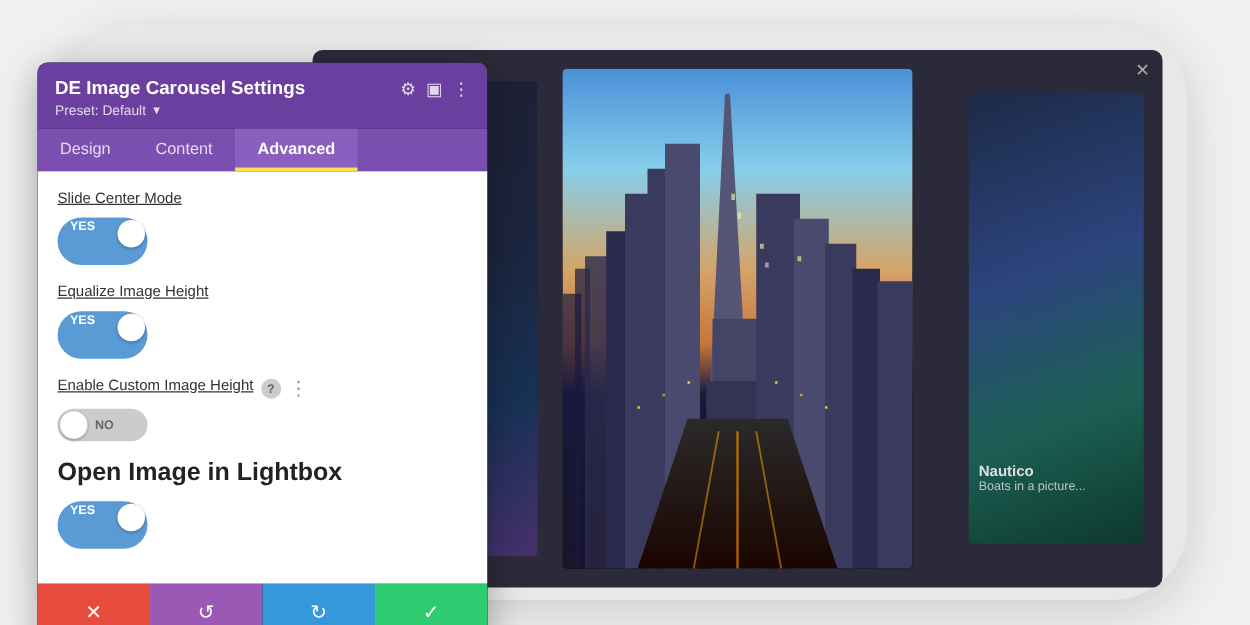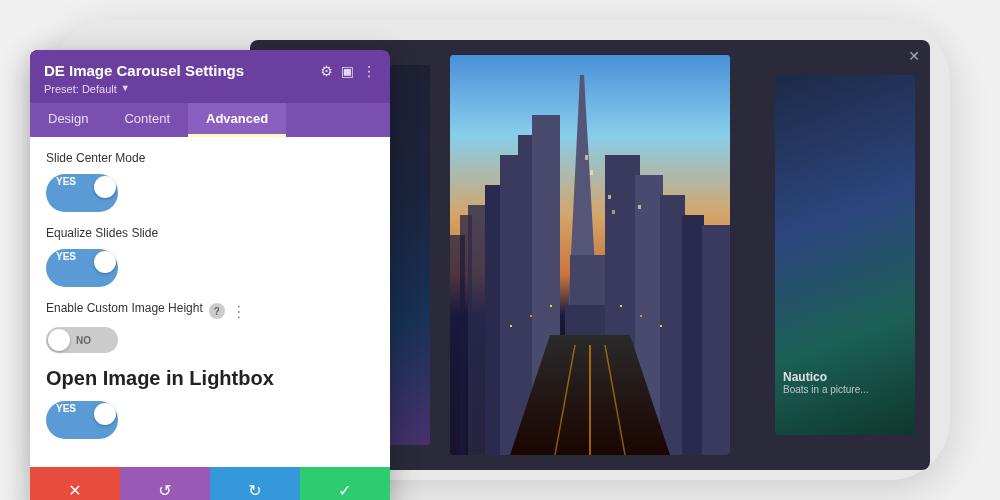--- a/index.html
+++ b/index.html
@@ -186,38 +186,39 @@
       padding: 8px 18px;
       font-size: 13px;
       color: rgba(255,255,255,0.8);
       cursor: pointer;
     }
 
     .tab.active {
       background: #8b5fc0;
       color: white;
       font-weight: 600;
-      border-bottom: 3px solid #fef9c3;
+      border-bottom: 3px solid #fde047;
     }
 
     
     .panel-body {
       padding: 14px 16px;
       background: white;
     }
 
     .setting-row {
       margin-bottom: 14px;
     }
 
     .setting-label {
       font-size: 12px;
       color: #333;
       margin-bottom: 6px;
       font-weight: 500;
+      text-decoration: underline;
     }
 
     .setting-label-row {
       display: flex;
       align-items: center;
       gap: 6px;
       margin-bottom: 6px;
     }
 
     .help-icon {
@@ -441,21 +442,21 @@
 
       <div class="setting-row">
         <div class="setting-label">Slide Center Mode</div>
         <div class="toggle-yes">
           <span class="toggle-label">YES</span>
           <div class="toggle-knob"></div>
         </div>
       </div>
 
       <div class="setting-row">
-        <div class="setting-label">Equalize Slides Slide</div>
+        <div class="setting-label">Equalize Image Height</div>
         <div class="toggle-yes">
           <span class="toggle-label">YES</span>
           <div class="toggle-knob"></div>
         </div>
       </div>
 
       <div class="setting-row">
         <div class="setting-label-row">
           <span class="setting-label">Enable Custom Image Height</span>
           <div class="help-icon">?</div>

